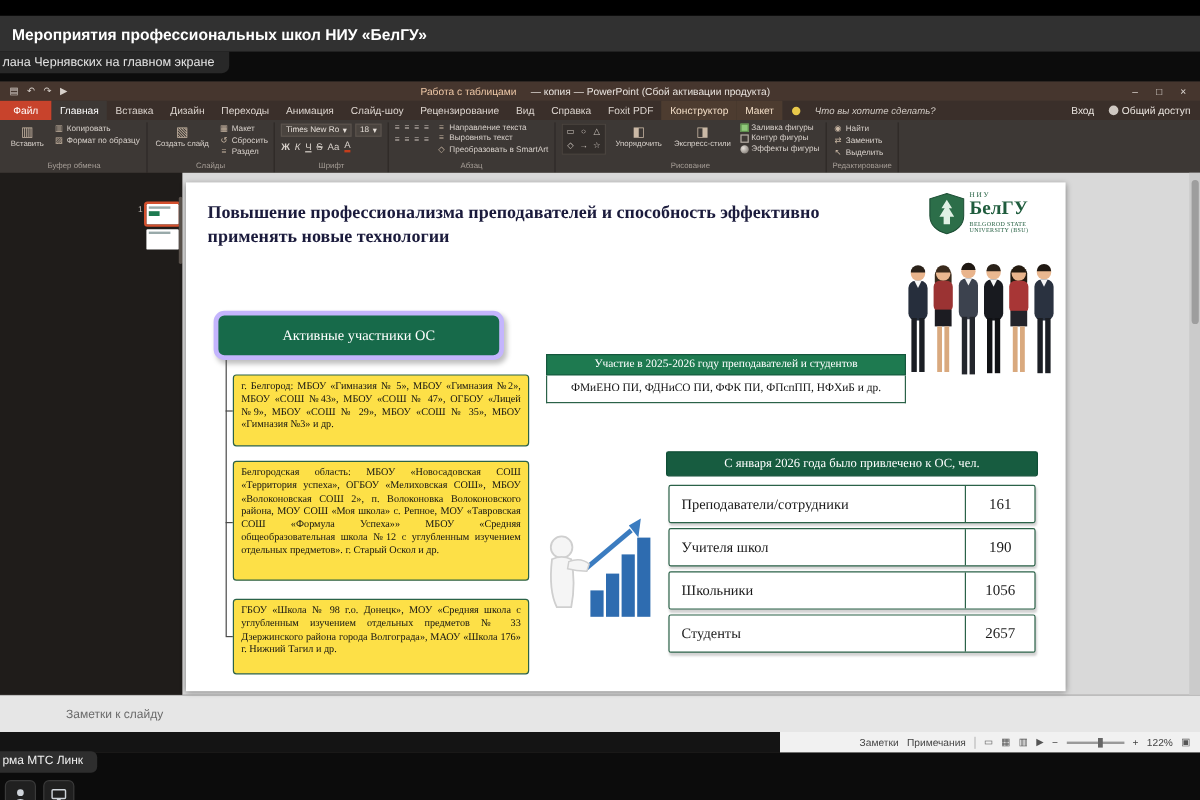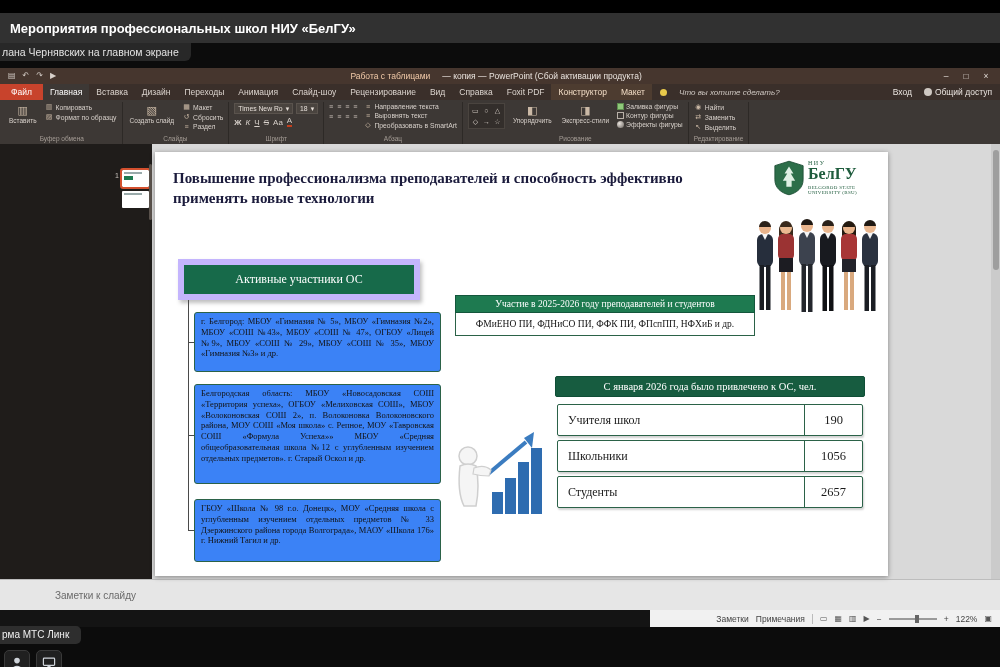--- a/index.html
+++ b/index.html
@@ -83,28 +83,28 @@
 
   .s-title { position:absolute; left:18px; top:16px; width:575px; font-weight:bold; font-size:15px;
     line-height:1.35; color:#1b1b3c; }
   .s-logo { position:absolute; right:10px; top:8px; display:flex; gap:4px; align-items:flex-start; }
   .logo-text { display:flex; flex-direction:column; color:#1f5c3d; font-family:"Liberation Serif",serif; }
   .logo-niu { font-size:6px; letter-spacing:1.5px; }
   .logo-name { font-size:16px; font-weight:bold; line-height:1.05; }
   .logo-sub { font-size:5px; letter-spacing:.3px; margin-top:2px; width:70px; }
 
   .s-btn { position:absolute; left:23px; top:107px; width:242px; height:41px; background:#176a4a;
-    border:6px solid #c4b5fd; border-radius:0; box-shadow:2px 3px 4px rgba(0,0,0,.25);
+    border:4px solid #c4b5fd; border-radius:9px; box-shadow:2px 3px 4px rgba(0,0,0,.25);
     color:#fff; display:flex; align-items:center; justify-content:center; font-size:12px; }
 
   .bracket { position:absolute; left:33px; top:148px; width:1px; height:230px; background:#4a4a4a; }
   .stub { position:absolute; left:33px; width:6px; height:1px; background:#4a4a4a; }
   .stub1 { top:190px; } .stub2 { top:283px; } .stub3 { top:378px; }
 
-  .s-box { position:absolute; left:39px; width:247px; background:#3b82f6; border:1.5px solid #2b6248;
+  .s-box { position:absolute; left:39px; width:247px; background:#fde047; border:1.5px solid #2b6248;
     border-radius:3px; padding:3px 6px; font-size:8.5px; line-height:1.27; color:#121212;
     text-align:justify; overflow:hidden; }
   .s-box1 { top:160px; height:60px; }
   .s-box2 { top:232px; height:100px; }
   .s-box3 { top:347px; height:63px; }
 
   .p-block { position:absolute; left:300px; top:143px; width:300px; }
   .p-banner { background:#1e7a50; border:1px solid #14563c; color:#fff; font-size:9.5px; text-align:center;
     padding:3px 4px; }
   .p-box { background:#fff; border:1.5px solid #2b6248; border-top:none; color:#121212; font-size:9.5px;
@@ -398,20 +398,24 @@
           <div class="s-box s-box3">ГБОУ «Школа № 98 г.о. Донецк», МОУ «Средняя школа с углубленным изучением отдельных предметов № 33 Дзержинского района города Волгограда», МАОУ «Школа 176» г. Нижний Тагил и др.</div>
 
           <div class="p-block">
             <div class="p-banner">Участие в 2025-2026 году преподавателей и студентов</div>
             <div class="p-box">ФМиЕНО ПИ, ФДНиСО ПИ, ФФК ПИ, ФПспПП, НФХиБ и др.</div>
           </div>
 
           <div class="stats-banner">С января 2026 года было привлечено к ОС, чел.</div>
 
           <div class="stats-table">
+            <div class="srow">
+              <span class="slabel">Преподаватели/сотрудники</span>
+              <span class="svalue">161</span>
+            </div>
             <div class="srow">
               <span class="slabel">Учителя школ</span>
               <span class="svalue">190</span>
             </div>
             <div class="srow">
               <span class="slabel">Школьники</span>
               <span class="svalue">1056</span>
             </div>
             <div class="srow">
               <span class="slabel">Студенты</span>

